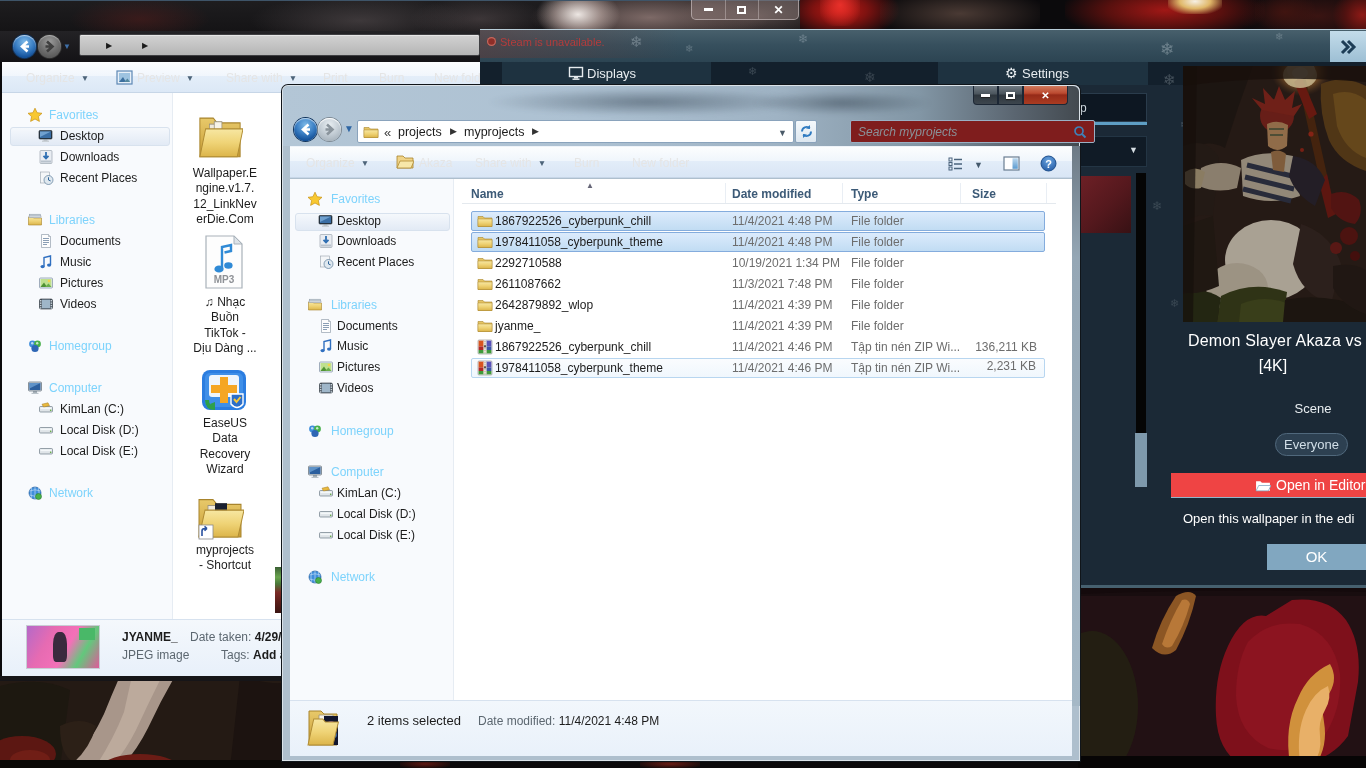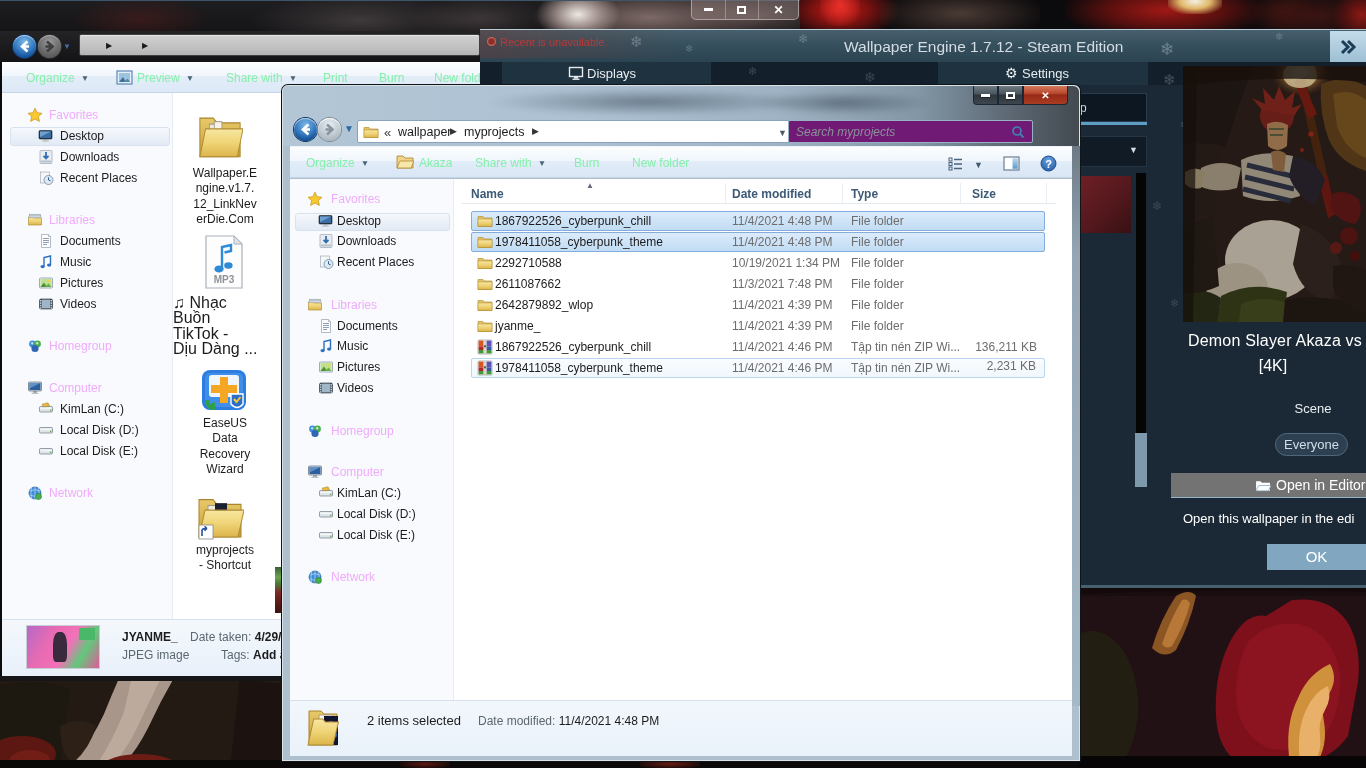--- a/index.html
+++ b/index.html
@@ -52,28 +52,28 @@
 #fw-addr-row { position:absolute; left:8px; top:32px; width:782px; height:27px; }
 #fw-toolbar { position:absolute; left:8px; top:61px; width:782px; height:32px;
   background:linear-gradient(180deg,#fcfdfe 0%,#f0f6fc 45%,#e3edf9 46%,#d9e6f5 100%);
   border-bottom:1px solid #c7d6e7; border-top:1px solid #eef3f9;}
 #fw-body { position:absolute; left:8px; top:94px; width:782px; height:572px; background:#fff; }
 #fw-side { position:absolute; left:0; top:0; width:164px; height:572px; background:#f8fafd; border-right:1px solid #e6ecf3; }
 #fw-status { position:absolute; left:8px; top:615px; width:782px; height:56px;
   background:linear-gradient(180deg,#f2f7fc,#e9f1fa); border-top:1px solid #d7e2ef; }
 
 .t12 { font-size:12px; color:#1c1c1c; white-space:nowrap; }
-.nav-hd { position:absolute; font-size:12px; color:#f0abfc; white-space:nowrap; }
+.nav-hd { position:absolute; font-size:12px; color:#7dd3fc; white-space:nowrap; }
 .nav-it { position:absolute; font-size:12px; color:#1c1c1c; white-space:nowrap; }
 .ico { position:absolute; }
 .sel-grad { background:linear-gradient(180deg,#f5f8fc,#e2eaf5); border:1px solid #d8e2ee; border-radius:3px; }
 .circbtn { position:absolute; width:23px; height:23px; border-radius:50%; }
 .back-on { background:radial-gradient(circle at 50% 30%,#7db9e8 0%,#3b7fc4 45%,#16549c 75%,#0b3c77 100%); box-shadow:inset 0 1px 1px rgba(255,255,255,.6), 0 0 0 1px #10335c; }
 .fwd-off { background:radial-gradient(circle at 50% 30%,#9a9a9a 0%,#6e6e6e 50%,#4a4a4a 100%); box-shadow:inset 0 1px 1px rgba(255,255,255,.4), 0 0 0 1px #2e2e2e; }
-.menu-t { position:absolute; font-size:12px; color:#86efac; white-space:nowrap; }
+.menu-t { position:absolute; font-size:12px; color:#e5e5e5; white-space:nowrap; }
 .drop:after { content:"▼"; font-size:8.5px; color:#4d6479; margin-left:6px; position:relative; top:-1.5px; }
 .colsep { position:absolute; top:0; width:1px; height:100%; background:#e9eef4; }
 
 .capbtns { position:absolute; display:flex; }
 .cap { height:19px; border:1px solid #1c2735; border-top:none; display:flex; align-items:center; justify-content:center; color:#fff; font-size:10px; }
 .cap-min, .cap-max { width:25px; background:linear-gradient(180deg,#707a82 0%,#4a545c 45%,#2e363d 50%,#3d464e 100%); }
 .cap-close { width:45px; background:linear-gradient(180deg,#d0795c 0%,#bc4a30 40%,#962a18 50%,#aa3c22 100%); border-radius:0 0 4px 0; }
 .cap-min { border-radius:0 0 0 4px; }
 
 .frow { position:absolute; left:189px; width:574px; height:20px; }
@@ -362,21 +362,21 @@
     </svg>
   <div class="abs" style="left:173px; top:166px; width:104px; text-align:center; font-size:12px; color:#1c1c1c; line-height:15.4px;">Wallpaper.E<br>ngine.v1.7.<br>12_LinkNev<br>erDie.Com</div>
   <svg class="ico" style="left:205px;top:235px;" width="38" height="54" viewBox="0 0 38 54">
     <path d="M1 1 L29 1 L37 9 L37 53 L1 53 Z" fill="#fdfdfd" stroke="#a9b2ba" stroke-width="1.2"></path>
     <path d="M29 1 L29 9 L37 9 Z" fill="#dde3e8" stroke="#a9b2ba" stroke-width="1"></path>
     <path d="M17 34 L17 12 L26 10 L26 16 L19.5 17.5" fill="none" stroke="#2f8ad6" stroke-width="2.4"></path>
     <ellipse cx="14" cy="34" rx="4.6" ry="3.6" fill="#2f8ad6"></ellipse>
     <ellipse cx="23.4" cy="30.5" rx="4.2" ry="3.2" fill="#2f8ad6"></ellipse>
     <text x="19" y="48" font-size="10" font-weight="bold" fill="#8e9196" text-anchor="middle" font-family="Liberation Sans">MP3</text>
   </svg>
-  <div class="abs" style="left:173px; top:295px; width:104px; font-size:16px; color:#1c1c1c; line-height:15.4px;">♫ Nhạc<br>Buồn<br>TikTok -<br>Dịu Dàng ...</div>
+  <div class="abs" style="left:173px; top:295px; width:104px; text-align:center; font-size:12px; color:#1c1c1c; line-height:15.4px;">♫ Nhạc<br>Buồn<br>TikTok -<br>Dịu Dàng ...</div>
   <svg class="ico" style="left:200px;top:366px;" width="48" height="48" viewBox="0 0 48 48">
     <rect x="2" y="4" width="44" height="40" rx="8" fill="#2b7de0"></rect>
     <rect x="5" y="7" width="38" height="34" rx="5" fill="#3f8fe8"></rect>
     <rect x="9" y="9" width="30" height="22" rx="3" fill="#eef5fc"></rect>
     <rect x="20" y="11" width="8" height="26" fill="#f5a623"></rect>
     <rect x="11" y="19" width="26" height="8" fill="#f5a623"></rect>
     <path d="M31 28 L43 28 L43 38 Q37 45 31 38 Z" fill="#2d6fc8" stroke="#fff" stroke-width="1.4"></path>
     <path d="M34 33 L36.5 36 L40.5 31" stroke="#f5c63a" stroke-width="2" fill="none"></path>
     <path d="M5 34 Q5 44 15 44 L15 40 Q9 40 9 34 Z" fill="#2ea04a"></path>
     <path d="M15 44 L10 38 L15 36 Z" fill="#2ea04a"></path>
@@ -417,22 +417,21 @@
   </div>
 </div>
 <div id="wewin">
   <div id="we-title"></div>
   <div id="we-tabs"></div>
   <div id="we-content"></div>
   <div id="we-bottomline"></div>
 
   <div class="abs" style="left:0; top:1px; width:200px; height:28px; background:linear-gradient(90deg, rgba(96,60,58,.55), rgba(96,60,58,0));"></div>
   <div class="abs" style="left:7px; top:8px; width:9px; height:9px; border-radius:50%; background:#8e2e28; box-shadow:inset 0 0 0 1.2px #c06a60;"></div>
-  <div class="abs" style="left:20px; top:7px; font-size:11px; color:#b43c3c;">Recent is unavailable.</div>
-  <div class="abs" style="left:364px; top:9px; font-size:15.5px; color:#d4dde3;">Wallpaper Engine 1.7.12 - Steam Edition</div>
+  <div class="abs" style="left:20px; top:7px; font-size:11px; color:#b43c3c;">Steam is unavailable.</div>
   <div class="abs" style="left:850px; top:2px; width:36px; height:31px; background:linear-gradient(180deg,#c3dcea,#9dbfd4); display:flex; align-items:center; justify-content:center;">
     <svg width="20" height="18" viewBox="0 0 20 18">
         <path d="M4 3 L10 9 L4 15 M10 3 L16 9 L10 15" stroke="#1d3d56" stroke-width="3" fill="none"></path>
       </svg>
   </div>
   <div class="abs" style="left:150px; top:4px; font-size:15px; color:rgba(235,245,250,.28);">❄</div>
   <div class="abs" style="left:205px; top:14px; font-size:10px; color:rgba(235,245,250,.22);">❄</div>
   <div class="abs" style="left:318px; top:3px; font-size:12px; color:rgba(235,245,250,.25);">❄</div>
   <div class="abs" style="left:680px; top:10px; font-size:17px; color:rgba(235,245,250,.30);">❄</div>
   <div class="abs" style="left:795px; top:2px; font-size:10px; color:rgba(235,245,250,.22);">❄</div>
@@ -509,21 +508,21 @@
     <circle cx="128" cy="68" r="2.6" fill="#a02818"></circle>
       <circle cx="119" cy="84" r="2" fill="#902417"></circle>
     <path d="M0 0 L183 0 L183 16 Q90 8 0 20 Z" fill="#1a100d" opacity=".8"></path>
       <path d="M0 0 L14 0 L10 256 L0 256 Z" fill="#170f0c" opacity=".7"></path>
       <rect width="183" height="256" fill="#150e0c" opacity=".20"></rect>
   </svg>
   <div class="abs" style="left:700px; top:303px; width:190px; text-align:center; font-size:16px; letter-spacing:.2px; color:#fff; white-space:nowrap;">Demon Slayer Akaza vs</div>
   <div class="abs" style="left:694px; top:328px; width:198px; text-align:center; font-size:16px; color:#fff;">[4K]</div>
   <div class="abs" style="left:688px; top:372px; width:290px; text-align:center; font-size:13px; color:#e8edf0;">Scene</div>
   <div class="abs" style="left:795px; top:404px; width:73px; height:23px; background:#2d4051; border:1px solid #50687c; border-radius:12px; color:#d2dfe8; font-size:13px; text-align:center; line-height:22px;">Everyone</div>
-  <div class="abs" style="left:691px; top:444px; width:195px; height:25px; background:#737373; border-bottom:1px solid #93b4c9; color:#fff; font-size:14px;">
+  <div class="abs" style="left:691px; top:444px; width:195px; height:25px; background:#ef4444; border-bottom:1px solid #93b4c9; color:#fff; font-size:14px;">
     <svg style="position:absolute; left:84px; top:6px;" width="16" height="13" viewBox="0 0 15 12">
         <path d="M1 2 L5 2 L6.5 3.5 L14 3.5 L14 11 L1 11 Z" fill="#fff"></path>
         <path d="M1 11 L3.5 6 L15 6 L12.5 11 Z" fill="#fff" stroke="#7ba3be" stroke-width=".7"></path>
       </svg>
     <span style="position:absolute; left:105px; top:4px;">Open in Editor</span>
   </div>
   <div class="abs" style="left:703px; top:482px; width:183px; font-size:13px; color:#fff; white-space:nowrap; overflow:hidden;">Open this wallpaper in the edi</div>
   <div class="abs" style="left:787px; top:515px; width:99px; height:26px; background:#81a7c0; color:#fff; font-size:15px; text-align:center; line-height:26px;">OK</div>
 </div>
 <div id="frontwin">
@@ -554,35 +553,35 @@
       </svg></div>
   <div class="circbtn fwd-off" style="left:36px; top:33px; background:radial-gradient(circle at 50% 30%,#e8eef2 0%,#c2ccd4 50%,#9aa6b0 100%); box-shadow:inset 0 1px 1px #fff, 0 0 0 1px #7e8a94;"><svg width="23" height="23" viewBox="0 0 23 23">
         <path d="M9 6.5 L14.5 11.5 L9 16.5 M7.5 11.5 L14 11.5" stroke="#8a949c" stroke-width="2.6" fill="none"></path>
       </svg></div>
   <div class="abs" style="left:62px; top:38px; color:#2e66a4; font-size:10px;">▼</div>
   <div class="abs" style="left:75px; top:35px; width:437px; height:23px; background:#fff; border:1px solid #8aa3bc; border-radius:2px;">
     <svg style="position:absolute; left:5px; top:3px;" width="16" height="16">
         <use href="#folder16"></use>
       </svg>
     <span style="position:absolute; left:26px; top:4px; font-size:13px; color:#3c3c3c;">«</span>
-    <span style="position:absolute; left:40px; top:4px; font-size:12.5px; color:#1c1c1c;">wallpaper</span>
+    <span style="position:absolute; left:40px; top:4px; font-size:12.5px; color:#1c1c1c;">projects</span>
     <span style="position:absolute; left:92px; top:5px; font-size:9px; color:#333;">▶</span>
     <span style="position:absolute; left:106px; top:4px; font-size:12.5px; color:#1c1c1c;">myprojects</span>
     <span style="position:absolute; left:174px; top:5px; font-size:9px; color:#333;">▶</span>
     <span style="position:absolute; right:6px; top:7px; font-size:9px; color:#4a5a68;">▼</span>
   </div>
   <div class="abs" style="left:513px; top:35px; width:22px; height:23px; background:linear-gradient(180deg,#f4f8fb,#dde7f0); border:1px solid #8aa3bc; border-radius:2px;">
     <svg style="position:absolute;left:3px;top:3px;" width="15" height="15" viewBox="0 0 15 15">
         <path d="M12 7.5 A4.5 4.5 0 0 1 4.2 10.6" fill="none" stroke="#2f7ac0" stroke-width="1.9"></path>
         <path d="M4 14 L4.1 10 L8 10.6 Z" fill="#2f7ac0"></path>
         <path d="M3 7.5 A4.5 4.5 0 0 1 10.8 4.4" fill="none" stroke="#2f7ac0" stroke-width="1.9"></path>
         <path d="M11 1 L10.9 5 L7 4.4 Z" fill="#2f7ac0"></path>
       </svg>
   </div>
-  <div class="abs" style="left:506px; top:35px; width:245px; height:23px; background:#701a75; border:1px solid #9ab0c4; border-radius:2px;">
+  <div class="abs" style="left:568px; top:35px; width:245px; height:23px; background:#7f1d1d; border:1px solid #9ab0c4; border-radius:2px;">
     <span style="position:absolute; left:7px; top:4px; font-size:12px; font-style:italic; color:#8a9299;">Search myprojects</span>
     <svg style="position:absolute; right:7px; top:4px;" width="14" height="14" viewBox="0 0 14 14">
         <circle cx="6" cy="6" r="4" fill="none" stroke="#3f81b8" stroke-width="1.7"></circle>
         <path d="M9 9 L12.5 12.5" stroke="#3f81b8" stroke-width="1.9"></path>
       </svg>
   </div>
 
   <div class="menu-t drop" style="left:24px; top:71px;">Organize</div>
   <svg class="ico" style="left:114px; top:69px;" width="18" height="15" viewBox="0 0 18 15">
       <path d="M1 2 L7 2 L9 4 L17 4 L17 14 L1 14 Z" fill="#f0d489" stroke="#a8842c" stroke-width=".8"></path>

